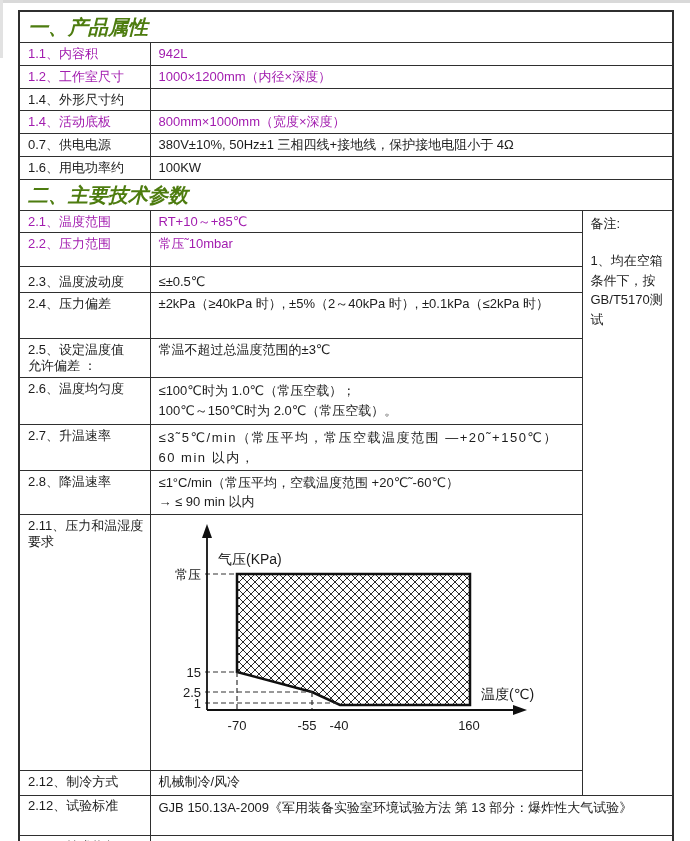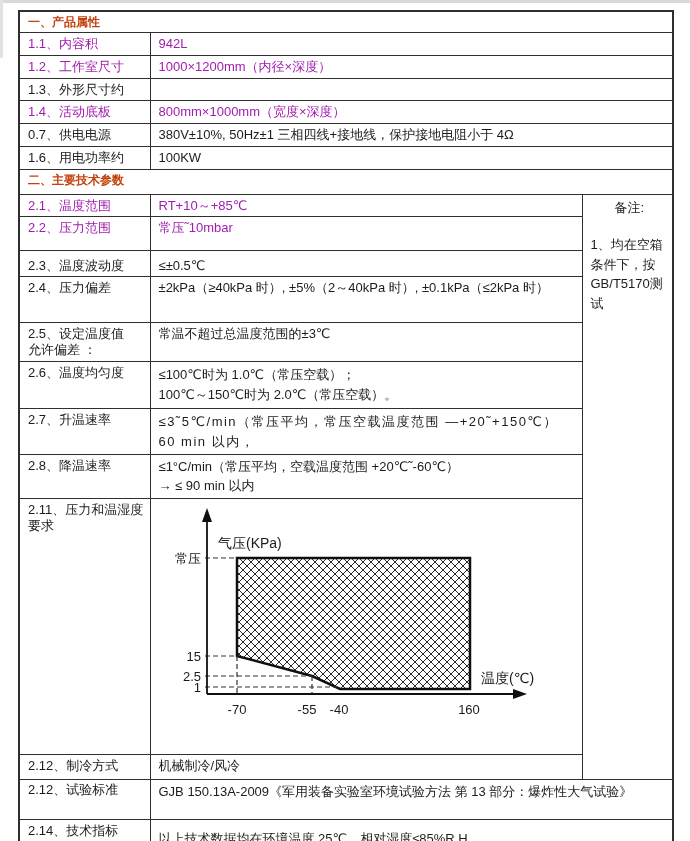--- a/index.html
+++ b/index.html
@@ -16,32 +16,32 @@
     width:654px;border-collapse:collapse;table-layout:fixed;
     font-size:13px;line-height:1.25;
   }
   table.spec td{
     border:1px solid #2f2f2f;
     vertical-align:top;
     padding:3px 4px 2px 8px;
     overflow:hidden;
   }
   table.spec{border:2px solid #2f2f2f;}
-  td.sec{font-weight:bold;font-size:12px;color:#c2410c;padding-top:2px;padding-bottom:2px;}
+  td.sec{font-weight:bold;font-size:20px;color:#4d7c0f;padding-top:2px;padding-bottom:2px;font-style:italic;}
   td.lbl{padding-left:9px;}
   .muted{color:#a21caf;}
   .ml{white-space:pre-line;}
   td.spread{letter-spacing:1.5px;}
   td.chart-cell{padding:0;vertical-align:top;}
   td.chart-lbl{vertical-align:middle;}
   td.remark-cell{
     vertical-align:top;padding-top:180px;padding-left:7px;padding-right:4px;
     font-size:13px;line-height:1.5;
   }
-  .remark-title{margin-bottom:18px;margin-left:24px;}
+  .remark-title{margin-bottom:18px;}
   svg text{font-family:"Liberation Sans","DejaVu Sans",sans-serif;fill:#1a1a1a;}
 </style>
 </head>
 <body>
 
 <div class="page-edge-top"></div>
 <div class="page-edge-left"></div>
 
 <table class="spec">
   <colgroup>
@@ -56,21 +56,21 @@
   </tr>
   <tr style="height:23px">
     <td class="lbl muted">1.1、内容积</td>
     <td class="muted" colspan="2">942L</td>
   </tr>
   <tr style="height:23px">
     <td class="lbl muted">1.2、工作室尺寸</td>
     <td class="muted" colspan="2">1000×1200mm（内径×深度）</td>
   </tr>
   <tr style="height:21px">
-    <td class="lbl">1.3、外形尺寸约</td>
+    <td class="lbl">1.4、外形尺寸约</td>
     <td colspan="2"></td>
   </tr>
   <tr style="height:23px">
     <td class="lbl muted">1.4、活动底板</td>
     <td class="muted" colspan="2">800mm×1000mm（宽度×深度）</td>
   </tr>
   <tr style="height:23px">
     <td class="lbl">0.7、供电电源</td>
     <td colspan="2">380V±10%, 50Hz±1 三相四线+接地线，保护接地电阻小于 4Ω</td>
   </tr>

